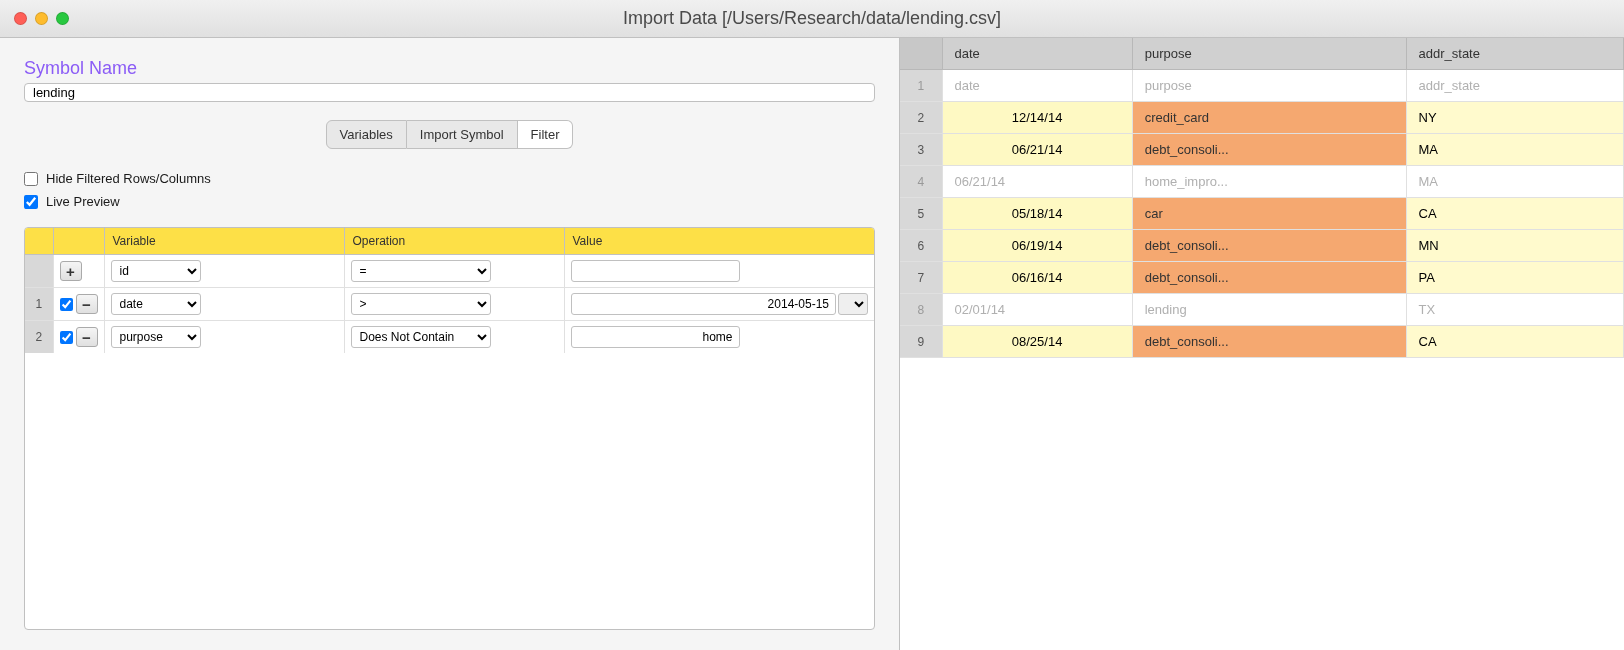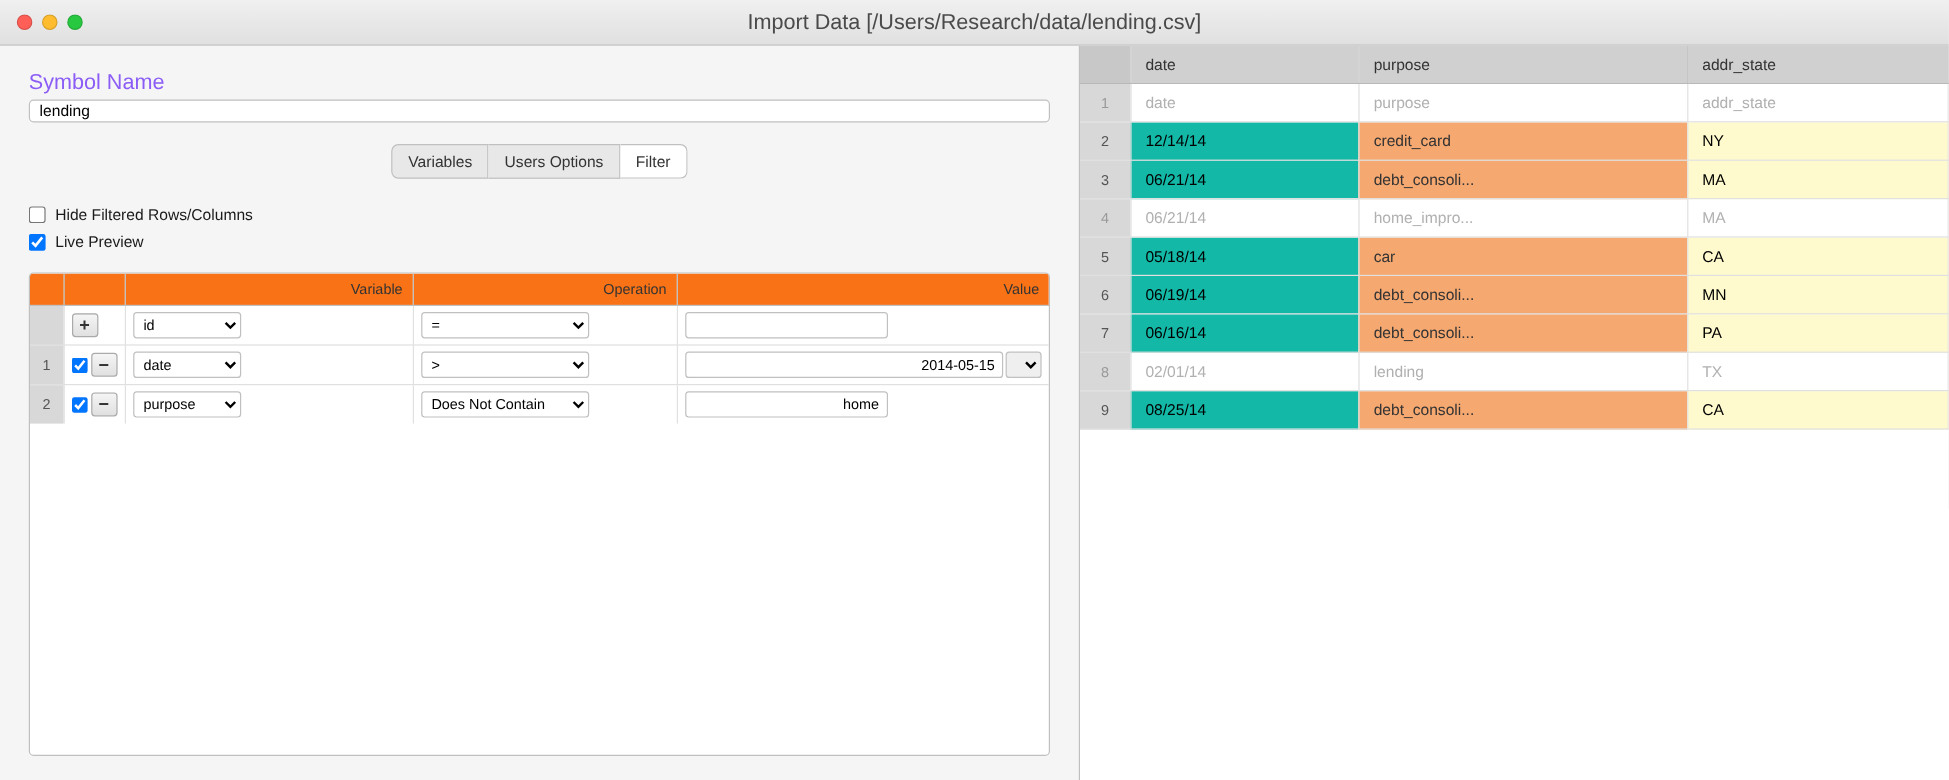--- a/index.html
+++ b/index.html
@@ -130,22 +130,22 @@
       border-radius: 4px;
       background: white;
       overflow: hidden;
       flex: 1;
     }
     .filter-table {
       width: 100%;
       border-collapse: collapse;
     }
     .filter-table th {
-      background: #f97316;
-      text-align: right;
+      background: #fde047;
+      text-align: left;
       padding: 6px 8px;
       font-weight: 500;
       font-size: 12px;
       color: #333;
       border-bottom: 1px solid #c0c0c0;
       border-right: 1px solid #c0c0c0;
     }
     .filter-table th:last-child { border-right: none; }
     .filter-table td {
       padding: 5px 6px;
@@ -246,21 +246,21 @@
     .data-table td:first-child {
       background: #d8d8d8;
       text-align: center;
       font-size: 12px;
       color: #555;
       padding: 8px 6px;
     }
     .row-dimmed td { color: #b0b0b0; }
     .row-dimmed td:first-child { color: #999; }
     .cell-orange { background: #f5a870; color: #333; }
-    .cell-green { background: #14b8a6; }
+    .cell-green { background: #fef9c3; text-align: center; }
     .cell-yellow { background: #fffacd; }
 
     .filter-table .checkbox-cell {
       text-align: center;
     }
   </style>
 </head>
 <body>
 
 <div class="titlebar">
@@ -276,21 +276,21 @@
 
   <div class="left-panel">
 
     <div>
       <div class="symbol-label">Symbol Name</div>
       <input class="symbol-input" type="text" value="lending" style="">
     </div>
 
     <div class="tabs-container">
       <div class="tab">Variables</div>
-      <div class="tab">Users Options</div>
+      <div class="tab">Import Symbol</div>
       <div class="tab active">Filter</div>
     </div>
 
     <div class="checkboxes-section">
       <label class="checkbox-row">
         <input type="checkbox" style="">
         <span>Hide Filtered Rows/Columns</span>
       </label>
       <label class="checkbox-row">
         <input type="checkbox" checked="" style="">

